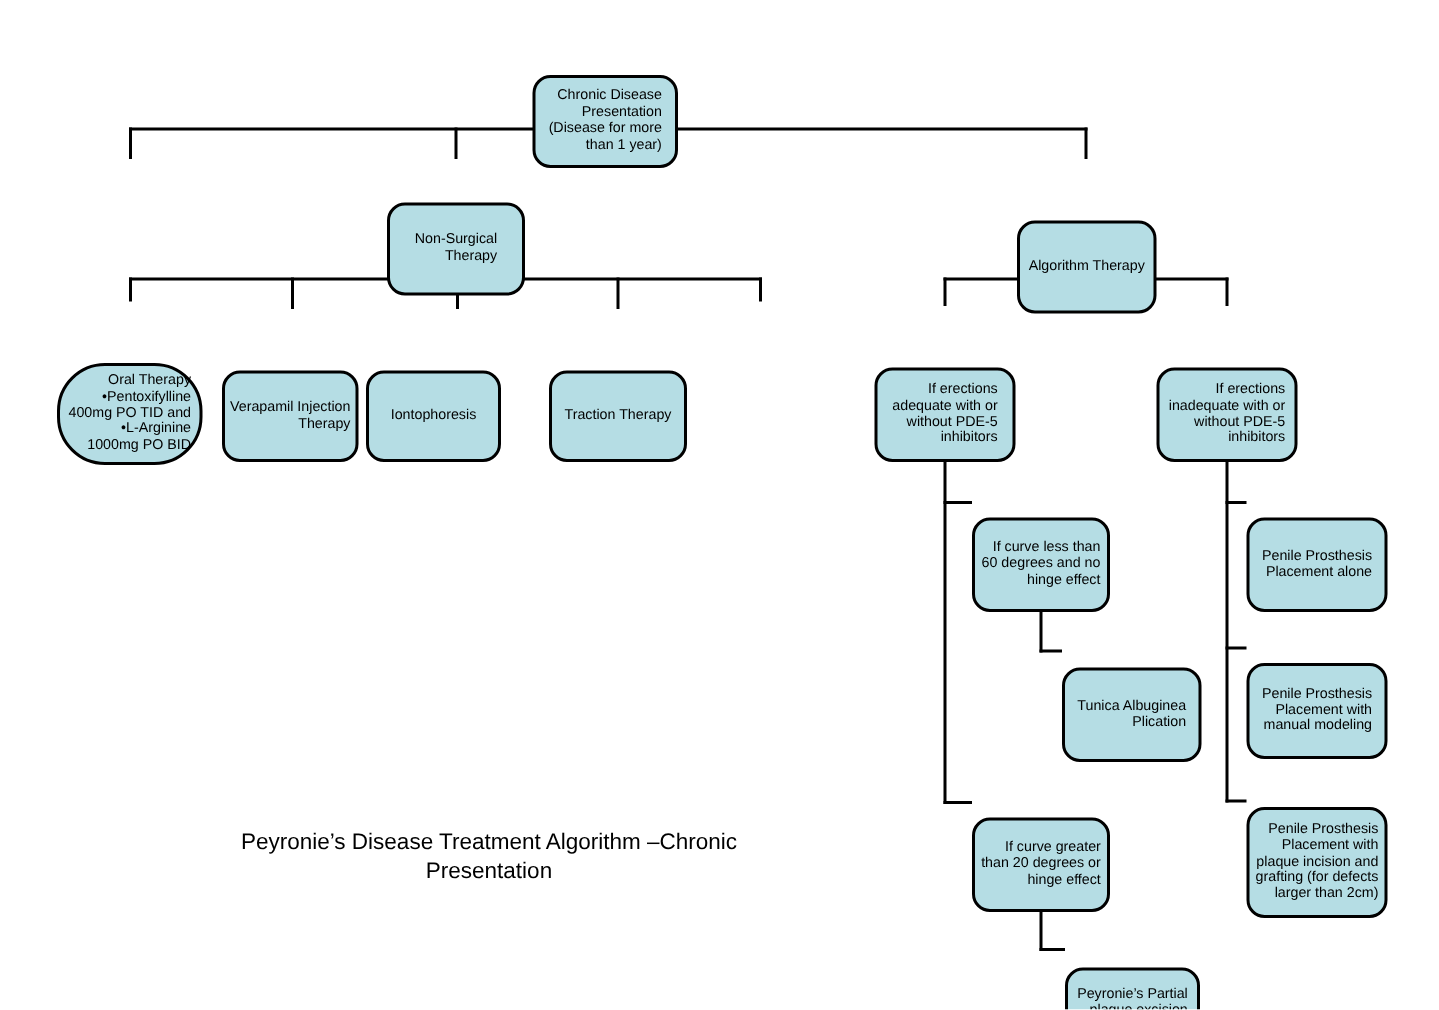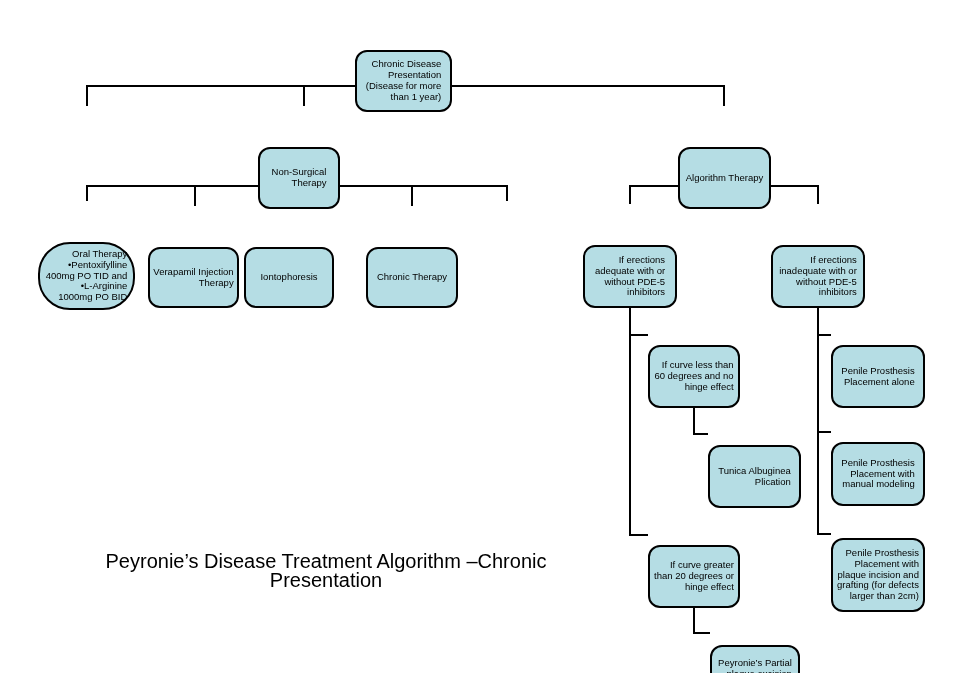--- a/index.html
+++ b/index.html
@@ -35,21 +35,21 @@
     padding: 1px 2px;
     margin-top: 42px;
   }
   .ch, .cv { position: absolute; background: var(--line); }
   .ch { height: 2px; }
   .cv { width: 2px; }
 
   
   #n-chronic      { left:355px; top:8px;   width:97px; height:62px; }
   #n-observation  { left:40px;  top:105px; width:94px; height:62px; }
-  #n-nonsurgical  { left:258px; top:105px; width:82px; height:62px; }
+  #n-nonsurgical  { left:258px; top:93px; width:92px; height:62px; }
   #n-surgical     { left:678px; top:105px; width:93px; height:62px; }
   #n-oral         { left:38px;  top:200px; width:97px; height:68px;border-radius:32px; }
   #n-verapamil    { left:148px; top:205px; width:91px; height:61px; }
   #n-ionto        { left:244px; top:205px; width:90px; height:61px; }
   #n-traction     { left:366px; top:205px; width:92px; height:61px; }
   #n-combination  { left:473px; top:200px; width:94px; height:68px; }
   #n-adequate     { left:583px; top:203px; width:94px; height:63px; }
   #n-inadequate   { left:771px; top:203px; width:94px; height:63px; }
   #n-curveless    { left:648px; top:303px; width:92px; height:63px; }
   #n-tunica       { left:708px; top:403px; width:93px; height:63px; }
@@ -58,21 +58,21 @@
   #n-ppalone      { left:831px; top:303px; width:94px; height:63px; }
   #n-ppmanual     { left:831px; top:400px; width:94px; height:64px; }
   #n-ppplaque     { left:831px; top:496px; width:94px; height:74px; }
 
   #caption {
     position: absolute;
     left: 101px;
     top: 552px;
     width: 450px;
     text-align: center;
-    font-size: 20px;
+    font-size: 15px;
     line-height: 19px;
     white-space: pre-line;
   }
 </style>
 </head>
 <body>
 
 <div id="canvas">
 
   <div class="cv" style="left:402px;top:69px;height:18px"></div>
@@ -115,21 +115,21 @@
 Therapy</div>
   <div class="node" id="n-surgical">Algorithm Therapy</div>
   <div class="node" id="n-oral">Oral Therapy
 •Pentoxifylline
 400mg PO TID and
 •L-Arginine
 1000mg PO BID</div>
   <div class="node" id="n-verapamil">Verapamil Injection
 Therapy</div>
   <div class="node" id="n-ionto">Iontophoresis</div>
-  <div class="node" id="n-traction">Chronic Therapy</div>
+  <div class="node" id="n-traction">Traction Therapy</div>
   <div class="node" id="n-adequate">If erections
 adequate with or
 without PDE-5
 inhibitors</div>
   <div class="node" id="n-inadequate">If erections
 inadequate with or
 without PDE-5
 inhibitors</div>
   <div class="node" id="n-curveless">If curve less than
 60 degrees and no

